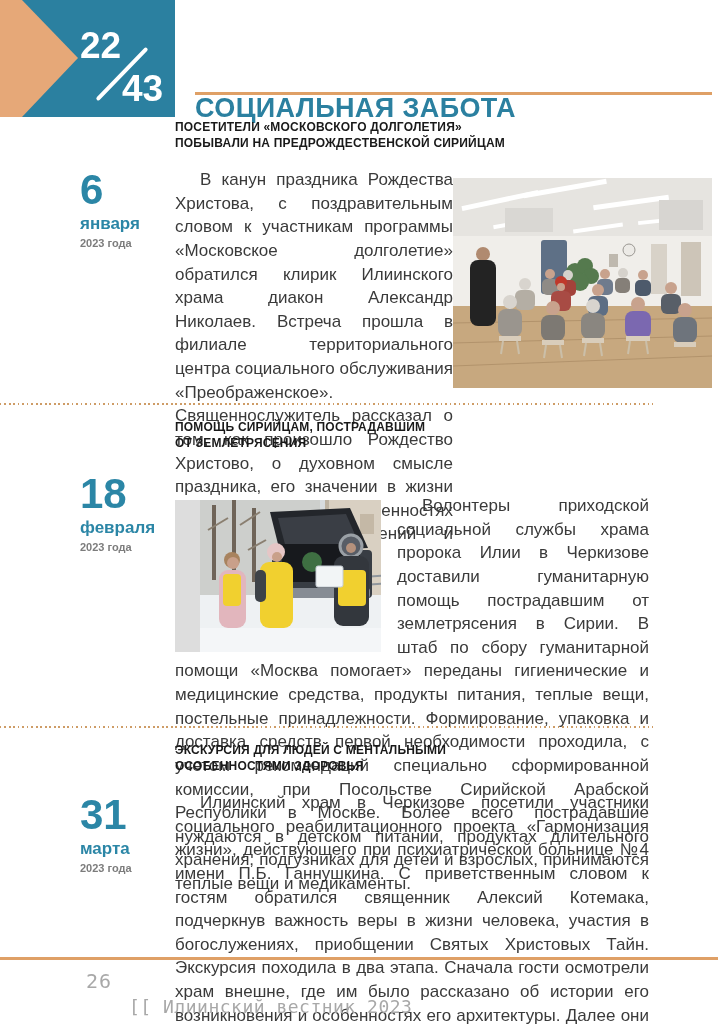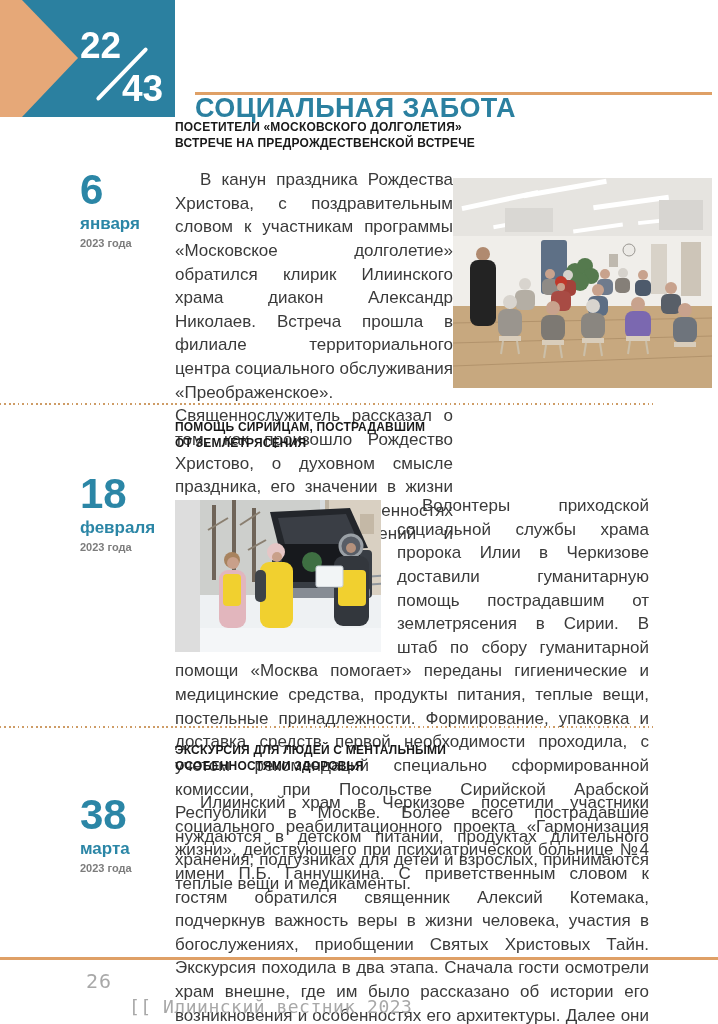--- a/index.html
+++ b/index.html
@@ -51,21 +51,21 @@
     <span class="badge-num bottom">43</span>
   </div>
   <svg class="badge-arrow" width="80" height="118" viewBox="0 0 80 118">
     <polygon points="0,0 22,0 78,58 22,117 0,117" fill="#E6A878"></polygon>
   </svg>
   <div class="section-title">СОЦИАЛЬНАЯ ЗАБОТА</div>
   <div class="header-rule"></div>
 
   <div class="art-title" style="top:120px;">
     <span>ПОСЕТИТЕЛИ «МОСКОВСКОГО ДОЛГОЛЕТИЯ»</span>
-    <span>ВСТРЕЧЕ НА ПРЕДРОЖДЕСТВЕНСКОЙ ВСТРЕЧЕ</span>
+    <span>ПОБЫВАЛИ НА ПРЕДРОЖДЕСТВЕНСКОЙ СИРИЙЦАМ</span>
   </div>
   <div class="date-block" style="top:173px;">
     <div class="date-day">6</div>
     <div class="date-month">января</div>
     <div class="date-year">2023 года</div>
   </div>
   <div class="body-text" style="left:175px; top:168px; width:278px;">В канун праздника Рождества Христова, с поздравительным словом к участникам программы «Московское долголетие» обратился клирик Илиинского храма диакон Александр Николаев. Встреча прошла в филиале территориального центра социального обслуживания «Преображенское». Священнослужитель рассказал о том, как произошло Рождество Христово, о духовном смысле праздника, его значении в жизни христианина, особенностях праздничных богослужений и песнопений.</div>
 
   <div id="photo1" class="photo-frame">
     <svg width="259" height="210" viewBox="0 0 259 210">
@@ -213,21 +213,21 @@
     <span>Волонтеры приходской социальной службы храма пророка Илии в Черкизове доставили гуманитарную помощь пострадавшим от землетрясения в Сирии. В штаб по сбору гуманитарной помощи «Москва помогает» переданы гигиенические и медицинские средства, продукты питания, теплые вещи, постельные принадлежности. Формирование, упаковка и доставка средств первой необходимости проходила, с учетом рекомендаций специально сформированной комиссии, при Посольстве Сирийской Арабской Республики в Москве. Более всего пострадавшие нуждаются в детском питании, продуктах длительного хранения, подгузниках для детей и взрослых, принимаются теплые вещи и медикаменты.</span>
   </div>
 
   <div class="dotted-rule" style="top:726px;"></div>
 
   <div class="art-title" style="top:743px;">
     <span>ЭКСКУРСИЯ ДЛЯ ЛЮДЕЙ С МЕНТАЛЬНЫМИ</span>
     <span>ОСОБЕННОСТЯМИ ЗДОРОВЬЯ</span>
   </div>
   <div class="date-block" style="top:798px;">
-    <div class="date-day">38</div>
+    <div class="date-day">31</div>
     <div class="date-month">марта</div>
     <div class="date-year">2023 года</div>
   </div>
   <div class="body-text" style="left:175px; top:791px; width:474px;">Илиинский храм в Черкизове посетили участники социального реабилитационного проекта «Гармонизация жизни», действующего при психиатрической больнице №4 имени П.Б. Ганнушкина. С приветственным словом к гостям обратился священник Алексий Котемака, подчеркнув важность веры в жизни человека, участия в богослужениях, приобщении Святых Христовых Тайн. Экскурсия походила в два этапа. Сначала гости осмотрели храм внешне, где им было рассказано об истории его возникновения и особенностях его архитектуры. Далее они ознакомились с внутренним устройством, святынями и иконами черкизовской церкви.</div>
 
   <div class="footer-rule"></div>
   <div class="footer-text page-number">26</div>
   <div class="footer-text footer-brand">
     <span>[[</span>
     <span>Илиинский вестник 2023</span>

